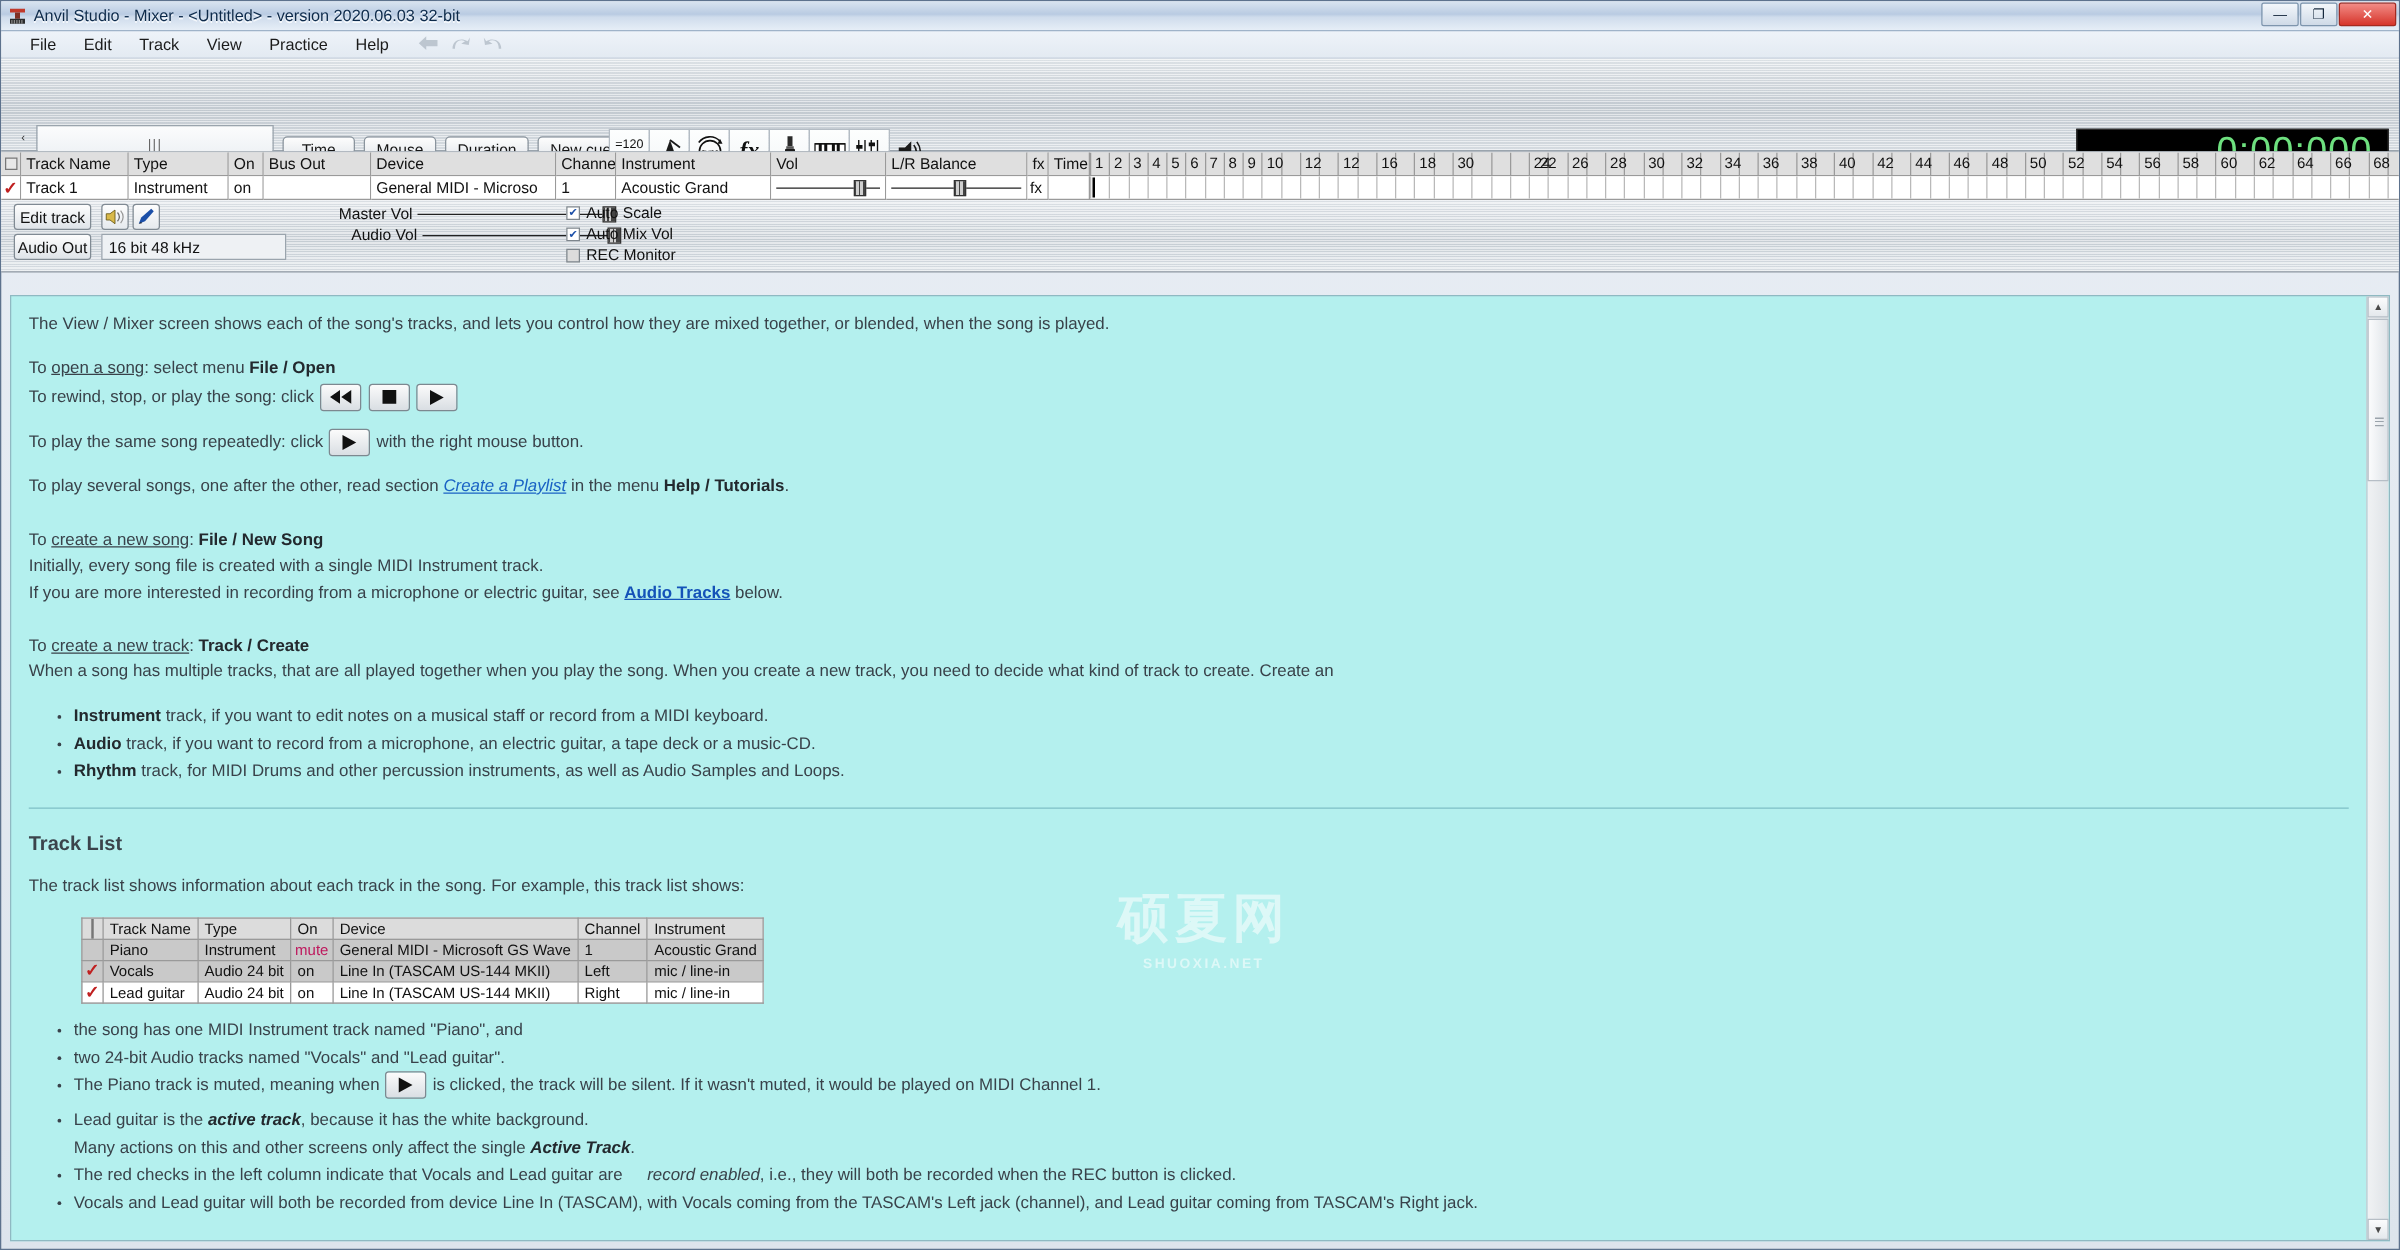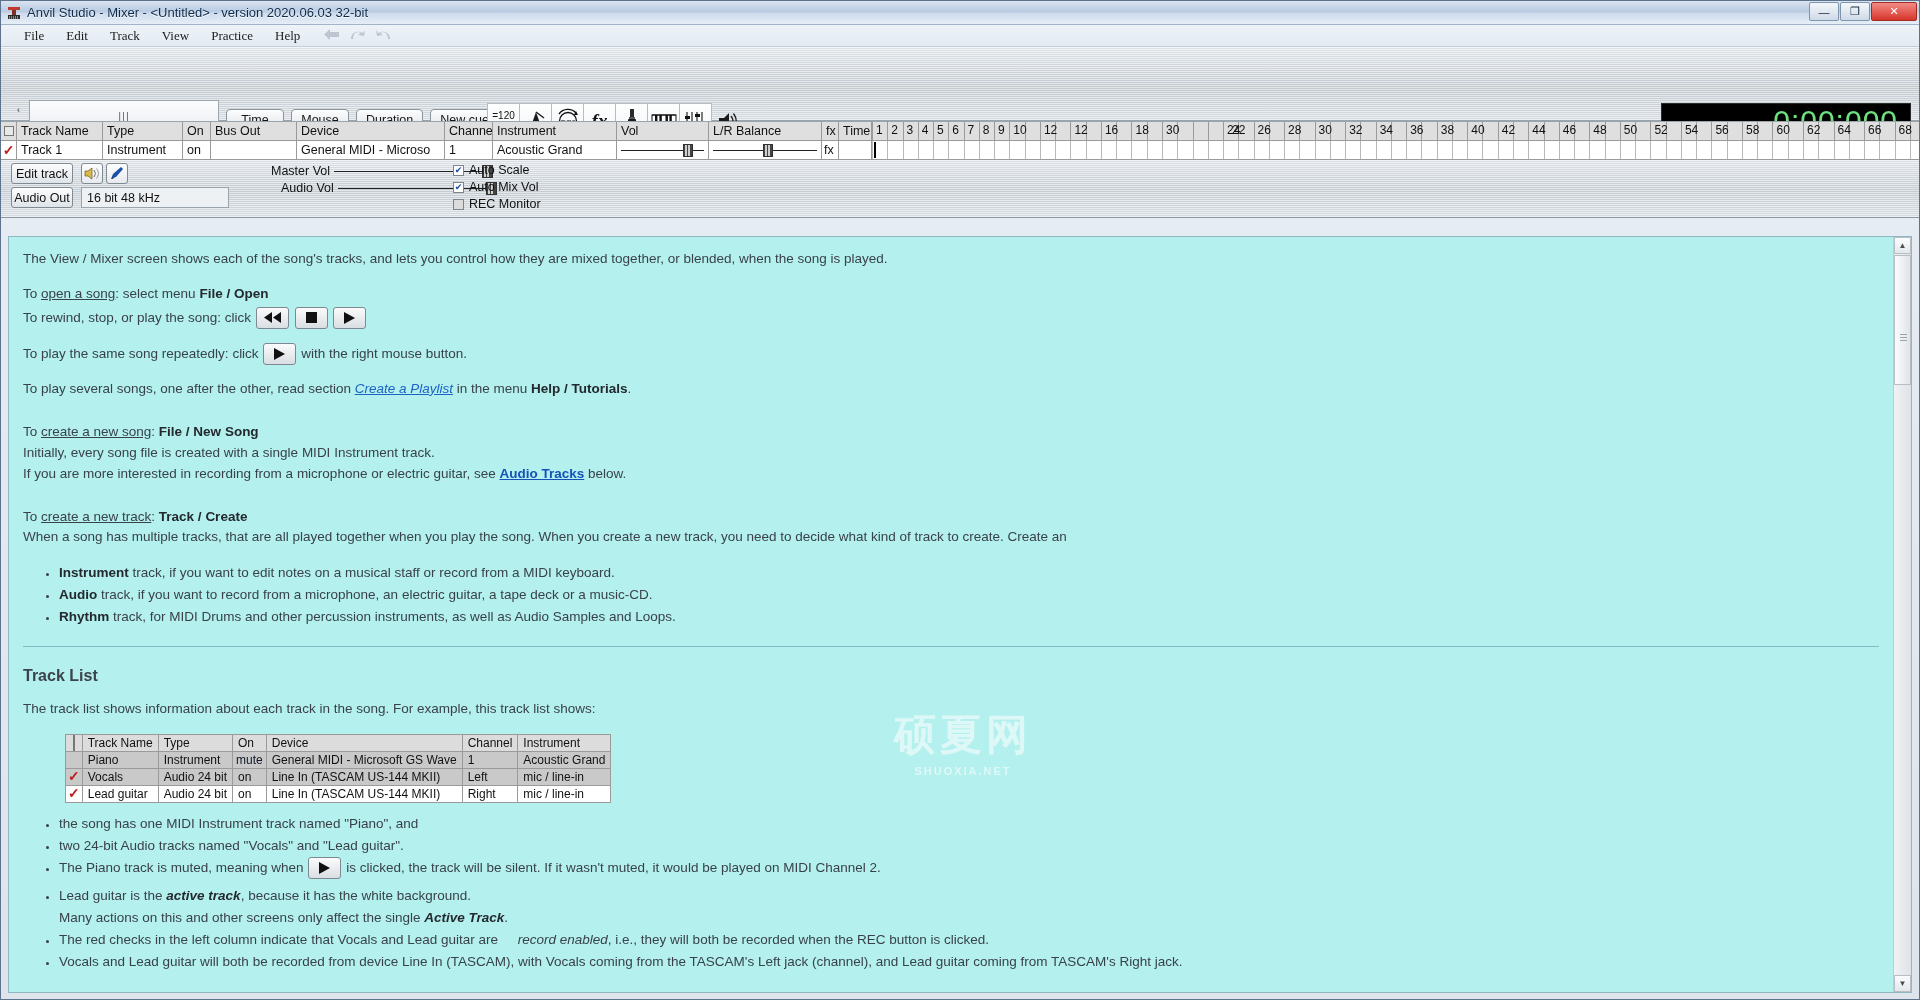--- a/index.html
+++ b/index.html
@@ -45,21 +45,21 @@
   }
   .winbtn.close { background:linear-gradient(#f28b85,#d6352b); border-color:#a32a20; color:#fff; width:46px;}
 
   
   #menubar {
     height:22px; display:flex; align-items:center;
     padding-left:12px; gap:0px;
     background:linear-gradient(#eef3f9,#e3eaf2);
     border-bottom:1px solid #c3cedb;
   }
-  #menubar .mi { padding:2px 11px; font-size:13px; color:#1b1b1b;font-family:Liberation Serif, serif; }
+  #menubar .mi { padding:2px 11px; font-size:13px; color:#1b1b1b; }
   #menubar .navicons { display:flex; align-items:center; gap:9px; margin-left:12px; }
   .navicon { width:17px; height:15px; opacity:.55; }
 
   
   #toolbar {
     height:74px; position:relative;
     background:
       repeating-linear-gradient(to bottom, rgba(255,255,255,.45) 0 1px, rgba(150,160,170,.14) 1px 2px),
       linear-gradient(to bottom,#e8ecef,#c9d0d6 55%,#dfe4e9);
     border-bottom:1px solid #9aa4ad;
@@ -281,21 +281,21 @@
   .demoTbl { border-collapse:collapse; margin:6px 0 10px 42px; background:#c9c9c9; }
   .demoTbl td, .demoTbl th {
     border:1px solid #9a9a9a; font-size:12px; color:#111;
     padding:1px 5px; white-space:nowrap; text-align:left; font-weight:normal;
     background:#dcdcdc;
   }
   .demoTbl tr.hdr td { background:#dcdcdc; }
   .demoTbl tr.r1 td { background:#c9c9c9; }
   .demoTbl tr.r2 td { background:#c9c9c9; }
   .demoTbl tr.active td { background:#ffffff; }
-  .demoTbl td.mute { background:#8c1111; color:#0f172a; text-align:center; padding:1px 3px; }
+  .demoTbl td.mute { background:#8c1111; color:#be185d; text-align:center; padding:1px 3px; }
   .demoTbl td.ck { width:14px; text-align:center; padding:0 2px; }
 
   
   .wm {
     position:absolute; left:885px; top:470px;
     font-size:42px; color:rgba(255,255,255,.55); font-weight:bold;
     letter-spacing:4px; pointer-events:none;
   }
   .wm small { display:block; font-size:11px; letter-spacing:2px; text-align:center; margin-top:2px;}
 </style>
@@ -905,21 +905,21 @@
       <ul class="hlist" style="margin-bottom:6px;">
         <li>the song has one MIDI Instrument track named "Piano", and</li>
         <li>two 24-bit Audio tracks named "Vocals" and "Lead guitar".</li>
         <li>
           <span>The Piano track is muted, meaning when</span>
           <span class="inlineBtn">
             <svg width="15" height="14" viewBox="0 0 15 14">
                 <path d="M2 1 L13 7 L2 13 Z" fill="#111"></path>
               </svg>
           </span>
-          <span>is clicked, the track will be silent. If it wasn't muted, it would be played on MIDI Channel 2.</span>
+          <span>is clicked, the track will be silent. If it wasn't muted, it would be played on MIDI Channel 1.</span>
         </li>
       </ul>
 
       <ul class="hlist" style="margin-bottom:0;">
         <li>
           <span>Lead guitar is the </span><span class="bi">active track</span><span>, because it has the white background.</span><br>
           <span>Many actions on this and other screens only affect the single </span><span class="bi">Active Track</span><span>.</span>
         </li>
         <li>
           <span>The red checks in the left column indicate that Vocals and Lead guitar are </span><span class="i">record enabled</span><span>, i.e., they will both be recorded when the REC button is clicked.</span>

